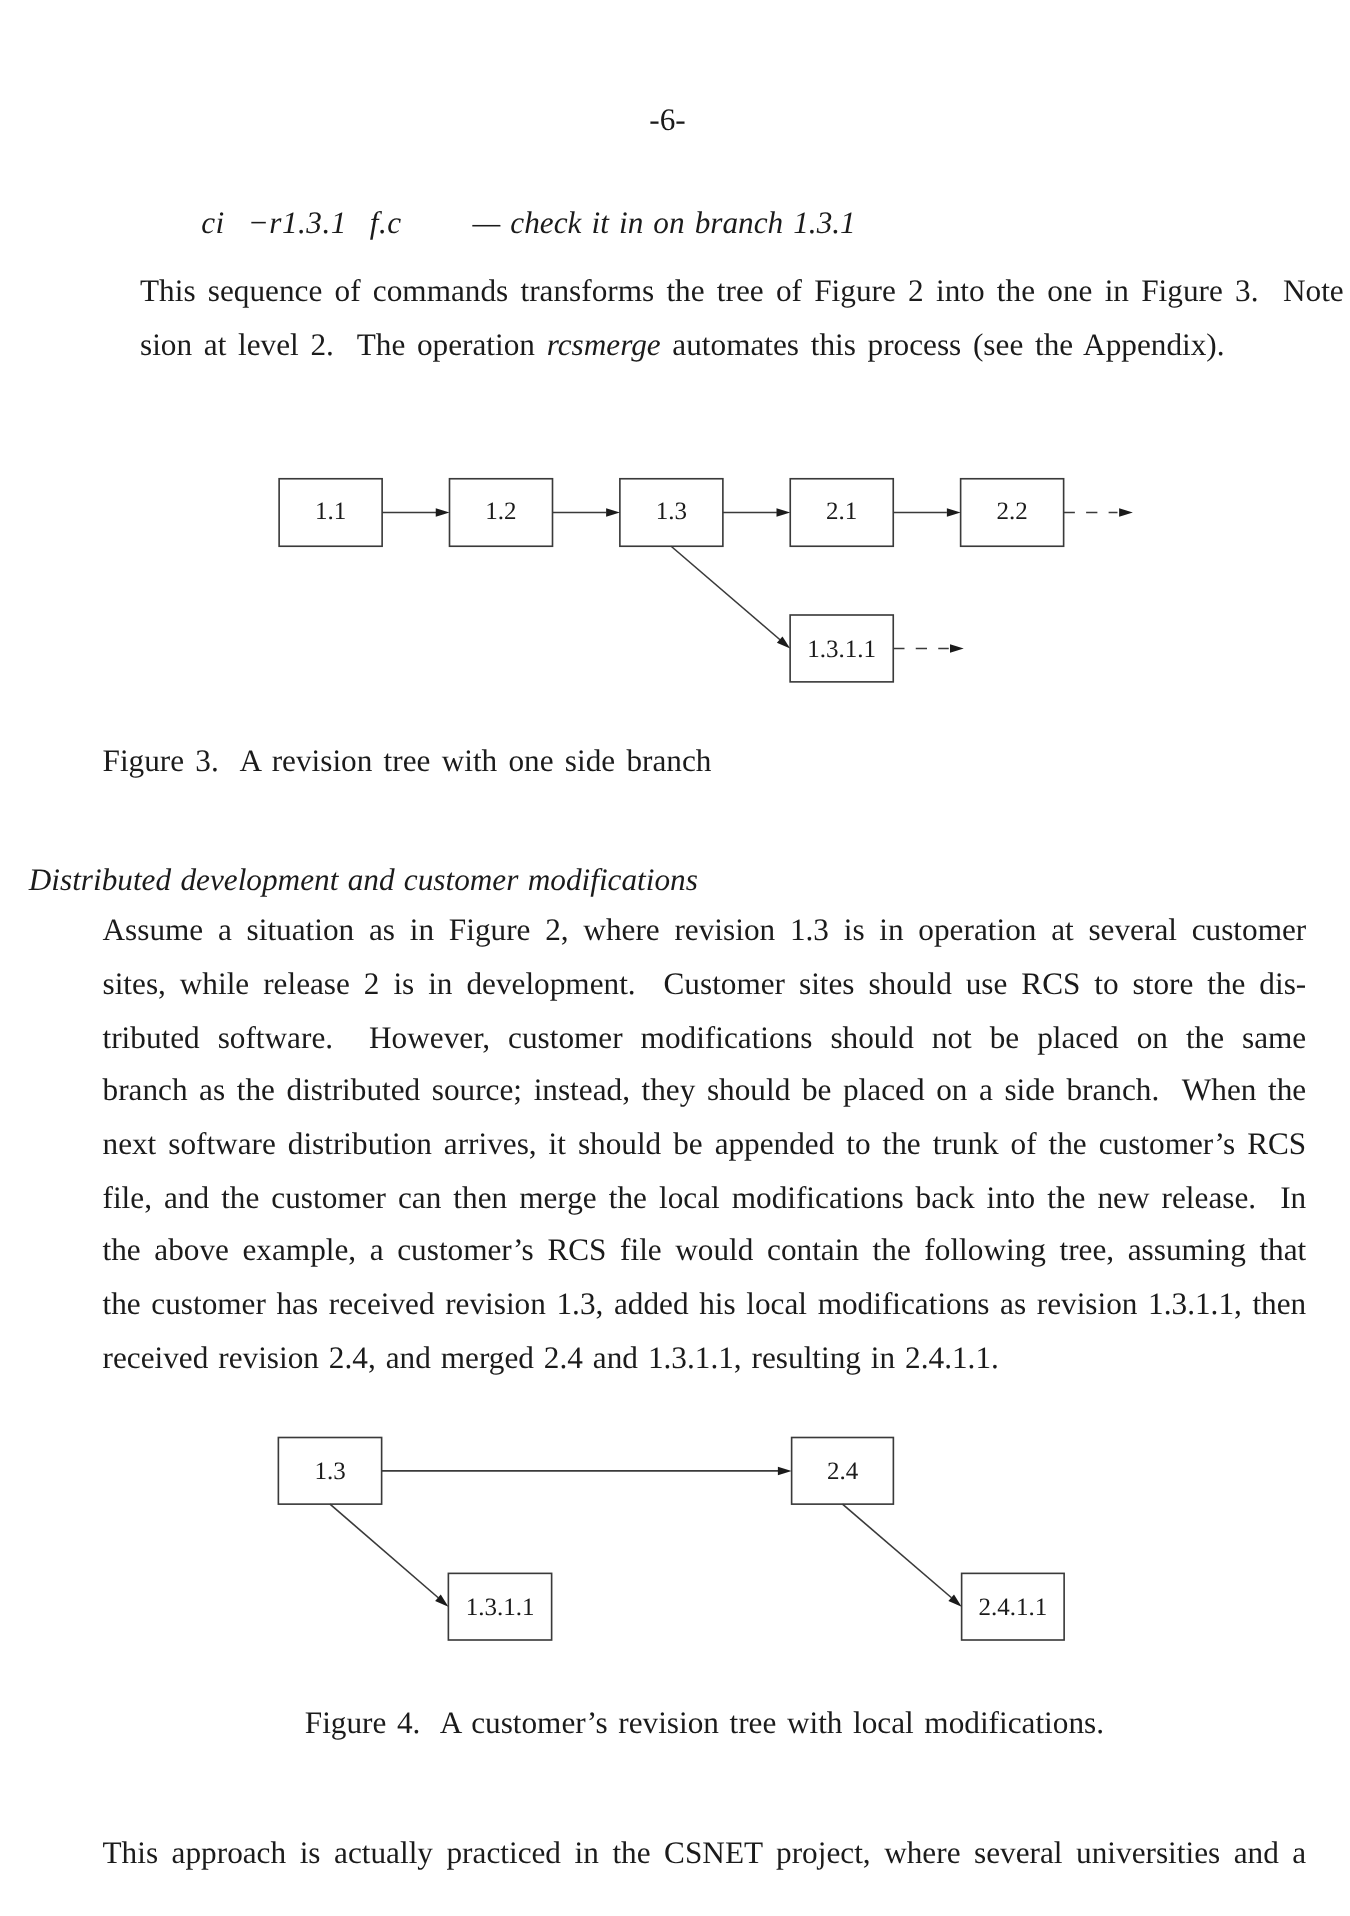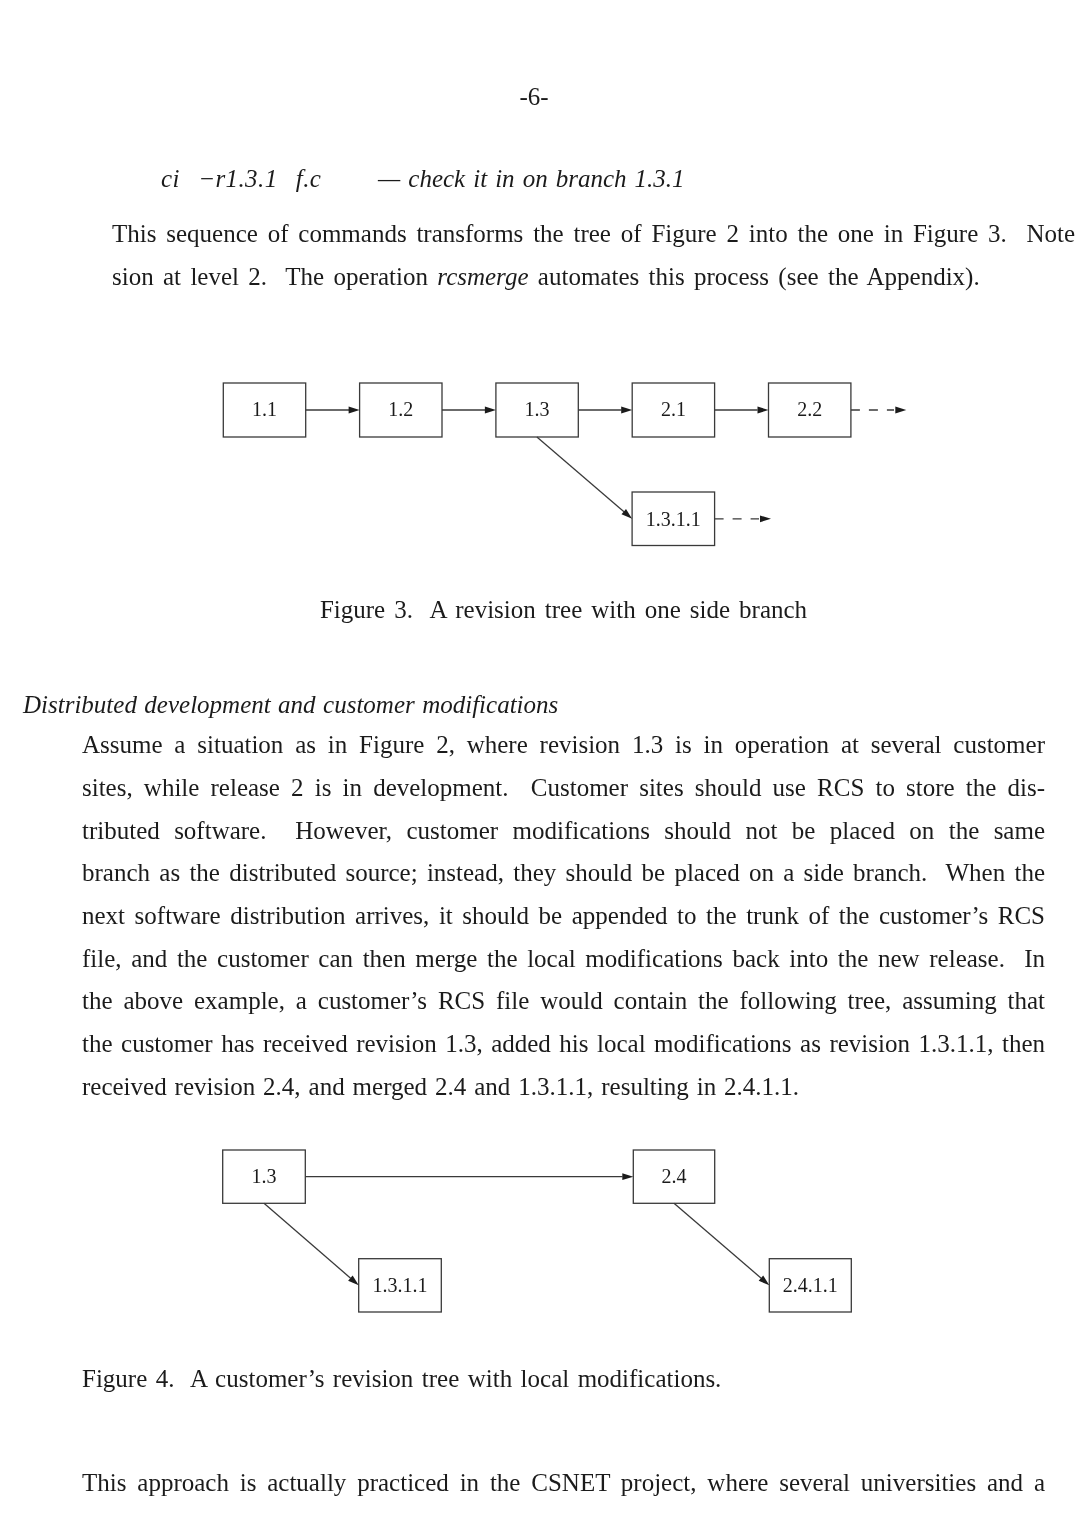--- a/index.html
+++ b/index.html
@@ -53,21 +53,21 @@
   <g font-size="20" text-anchor="middle">
     <text x="264.5" y="415.5">1.1</text>
     <text x="400.8" y="415.5">1.2</text>
     <text x="537.1" y="415.5">1.3</text>
     <text x="673.4" y="415.5">2.1</text>
     <text x="809.7" y="415.5">2.2</text>
     <text x="673.35" y="525.7">1.3.1.1</text>
   </g>
 </svg>
 
-<div class="abs" style="left:82px;top:597.3px;width:963px;text-align:center;font-size:25px;line-height:26px;word-spacing:2.75px;">Figure 3.&nbsp; A revision tree with one side branch</div>
+<div class="abs" style="left:82px;top:597.3px;width:963px;text-align:left;font-size:25px;line-height:26px;word-spacing:2.75px;">Figure 3.&nbsp; A revision tree with one side branch</div>
 
 <div class="abs it" style="left:23px;top:691.5px;font-size:25px;line-height:26px;word-spacing:1.2px;">Distributed development and customer modifications</div>
 
 <div class="abs para" style="left:82px;top:724.1px;width:963px;line-height:42.7px;">
 <div class="jl">Assume a situation as in Figure 2, where revision 1.3 is in operation at several customer</div>
 <div class="jl">sites, while release 2 is in development.&nbsp; Customer sites should use RCS to store the dis-</div>
 <div class="jl">tributed software.&nbsp; However, customer modifications should not be placed on the same</div>
 <div class="jl">branch as the distributed source; instead, they should be placed on a side branch.&nbsp; When the</div>
 <div class="jl">next software distribution arrives, it should be appended to the trunk of the customer’s RCS</div>
 <div class="jl">file, and the customer can then merge the local modifications back into the new release.&nbsp; In</div>
@@ -92,17 +92,17 @@
     <path d="M769.3 1285.3 L758.7 1280.7 L763.2 1275.6 Z"></path>
   </g>
   <g font-size="20" text-anchor="middle">
     <text x="264" y="1183.3">1.3</text>
     <text x="674" y="1183.3">2.4</text>
     <text x="400" y="1292">1.3.1.1</text>
     <text x="810.3" y="1292">2.4.1.1</text>
   </g>
 </svg>
 
-<div class="abs" style="left:82px;top:1366px;width:963px;text-align:left;font-size:25px;line-height:26px;word-spacing:2.2px;">Figure 4.&nbsp; A customer’s revision tree with local modifications.</div>
+<div class="abs" style="left:82px;top:1366px;width:963px;text-align:center;font-size:25px;line-height:26px;word-spacing:2.2px;">Figure 4.&nbsp; A customer’s revision tree with local modifications.</div>
 
 <div class="abs para" style="left:82px;top:1439.3px;width:963px;line-height:43.4px;margin-top:22px;">
 <div class="jl">This approach is actually practiced in the CSNET project, where several universities and a</div>
 </div>
 
 </body></html>

